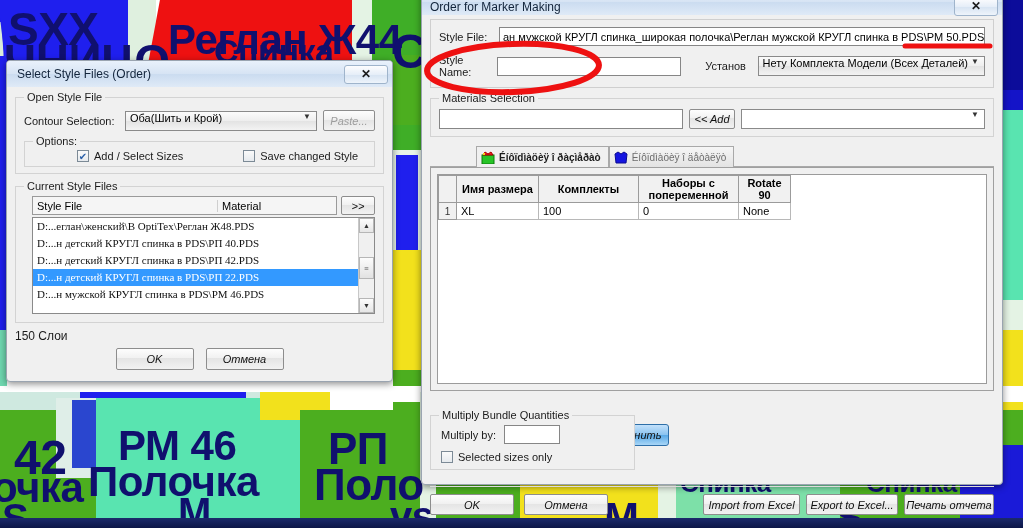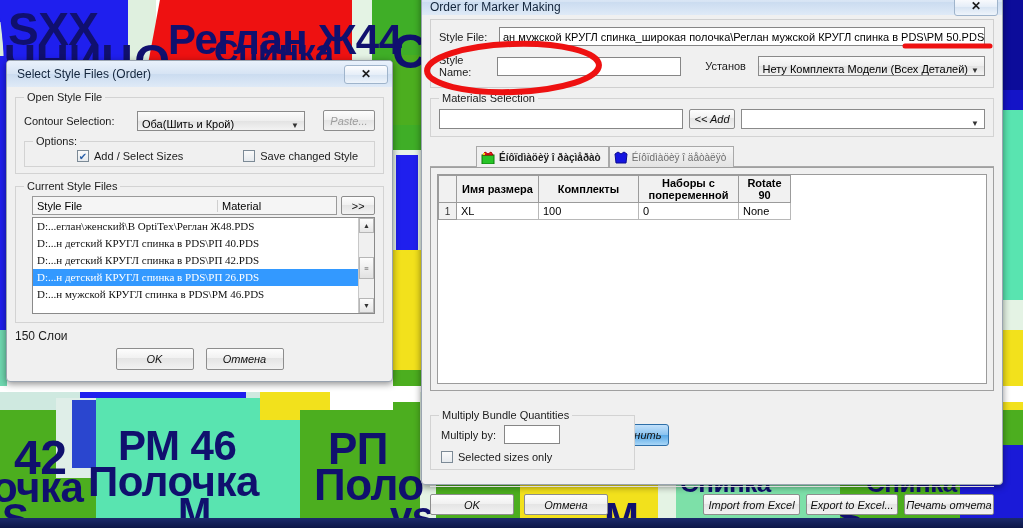--- a/index.html
+++ b/index.html
@@ -76,21 +76,21 @@
     padding: 1px 3px;
     display: flex; align-items: center;
     color: #000;
     overflow: hidden; white-space: nowrap;
   }
 
   .combo {
     height: 20px;
     border: 1px solid #8a8a8a;
     background: linear-gradient(180deg,#fbfbfb 0%, #eeeeee 50%, #e3e3e3 51%, #f3f3f3 100%);
-    display:flex; align-items:flex-end;
+    display:flex; align-items:flex-start;
     padding: 0 2px 0 4px;
     font-size: 11px; color:#000;
     position: relative;
   }
   .combo.white { background:#fff; }
   .combo .caret {
     margin-left:auto; width:14px; text-align:center;
     font-size: 8px; color:#333;
   }
   .combo .ctext { overflow:hidden; white-space:nowrap; }
@@ -294,21 +294,21 @@
 <div class="dlg" id="dlgLeft">
   <div class="dlg-title">
     <span class="t">Select Style Files (Order)</span>
     <div class="closebtn">✕</div>
   </div>
   <div class="dlg-body">
 
     <div class="grp" style="margin-top:4px;padding:12px 8px 6px 8px;">
       <span class="cap">Open Style File</span>
 
-      <div style="display:flex;align-items:center;gap:18px;">
+      <div style="display:flex;align-items:center;gap:6px;">
         <label class="f" style="width:95px;">Contour Selection:</label>
         <div class="combo" style="flex:1;">
           <span class="ctext">Оба(Шить и Крой)</span>
           <span class="caret">▼</span>
         </div>
         <div class="btn dis" style="width:52px;">Paste...</div>
       </div>
 
 
       <div class="grp" style="margin-top:10px;padding:8px 6px 4px 6px;">
@@ -335,21 +335,21 @@
           <div class="c2">Material</div>
         </div>
         <div class="btn" style="width:34px;height:19px;">&gt;&gt;</div>
       </div>
 
       <div class="listbox" style="margin-top:2px;">
         <div id="fileList">
             <div class="litem">D:...еглан\женский\B OptiTex\Реглан Ж48.PDS</div>
             <div class="litem">D:...н детский КРУГЛ спинка в PDS\РП 40.PDS</div>
             <div class="litem">D:...н детский КРУГЛ спинка в PDS\РП 42.PDS</div>
-            <div class="litem sel">D:...н детский КРУГЛ спинка в PDS\РП 26.PDS</div>
+            <div class="litem sel">D:...н детский КРУГЛ спинка в PDS\РП 22.PDS</div>
             <div class="litem">D:...н мужской КРУГЛ спинка в PDS\РМ 46.PDS</div>
           </div>
         <div class="vscroll">
           <div class="sarr">▲</div>
           <div class="sthumb">≡</div>
           <div class="sspace"></div>
           <div class="sarr">▼</div>
         </div>
       </div>
     </div>

